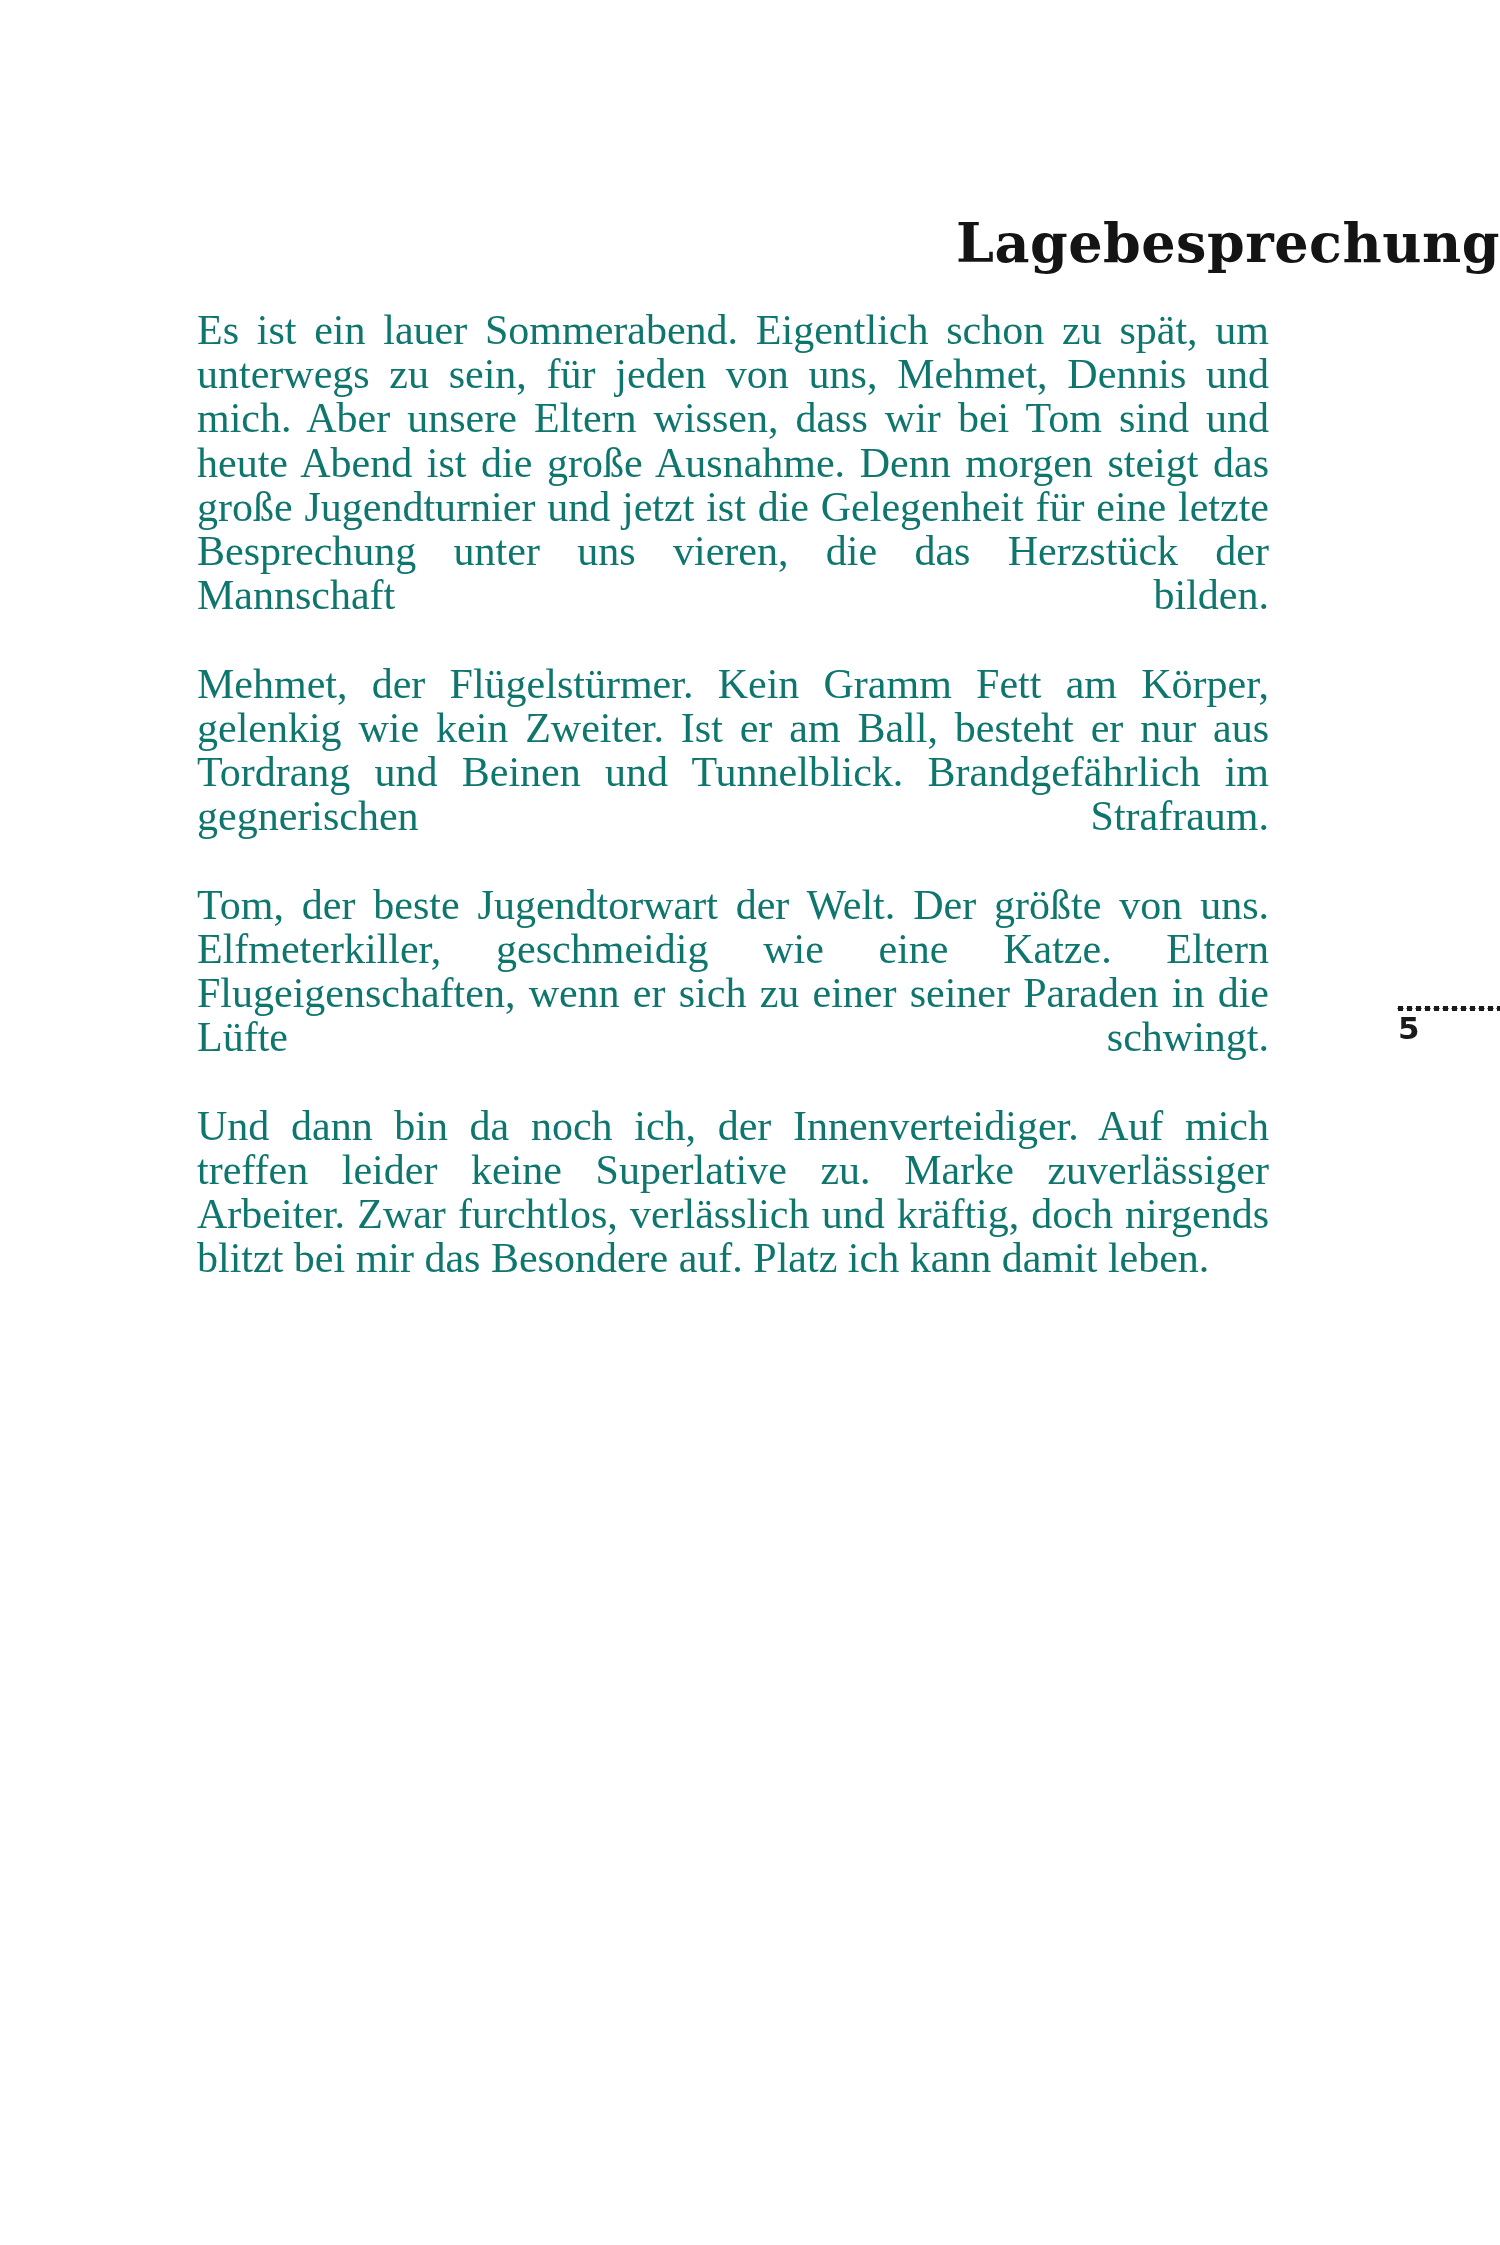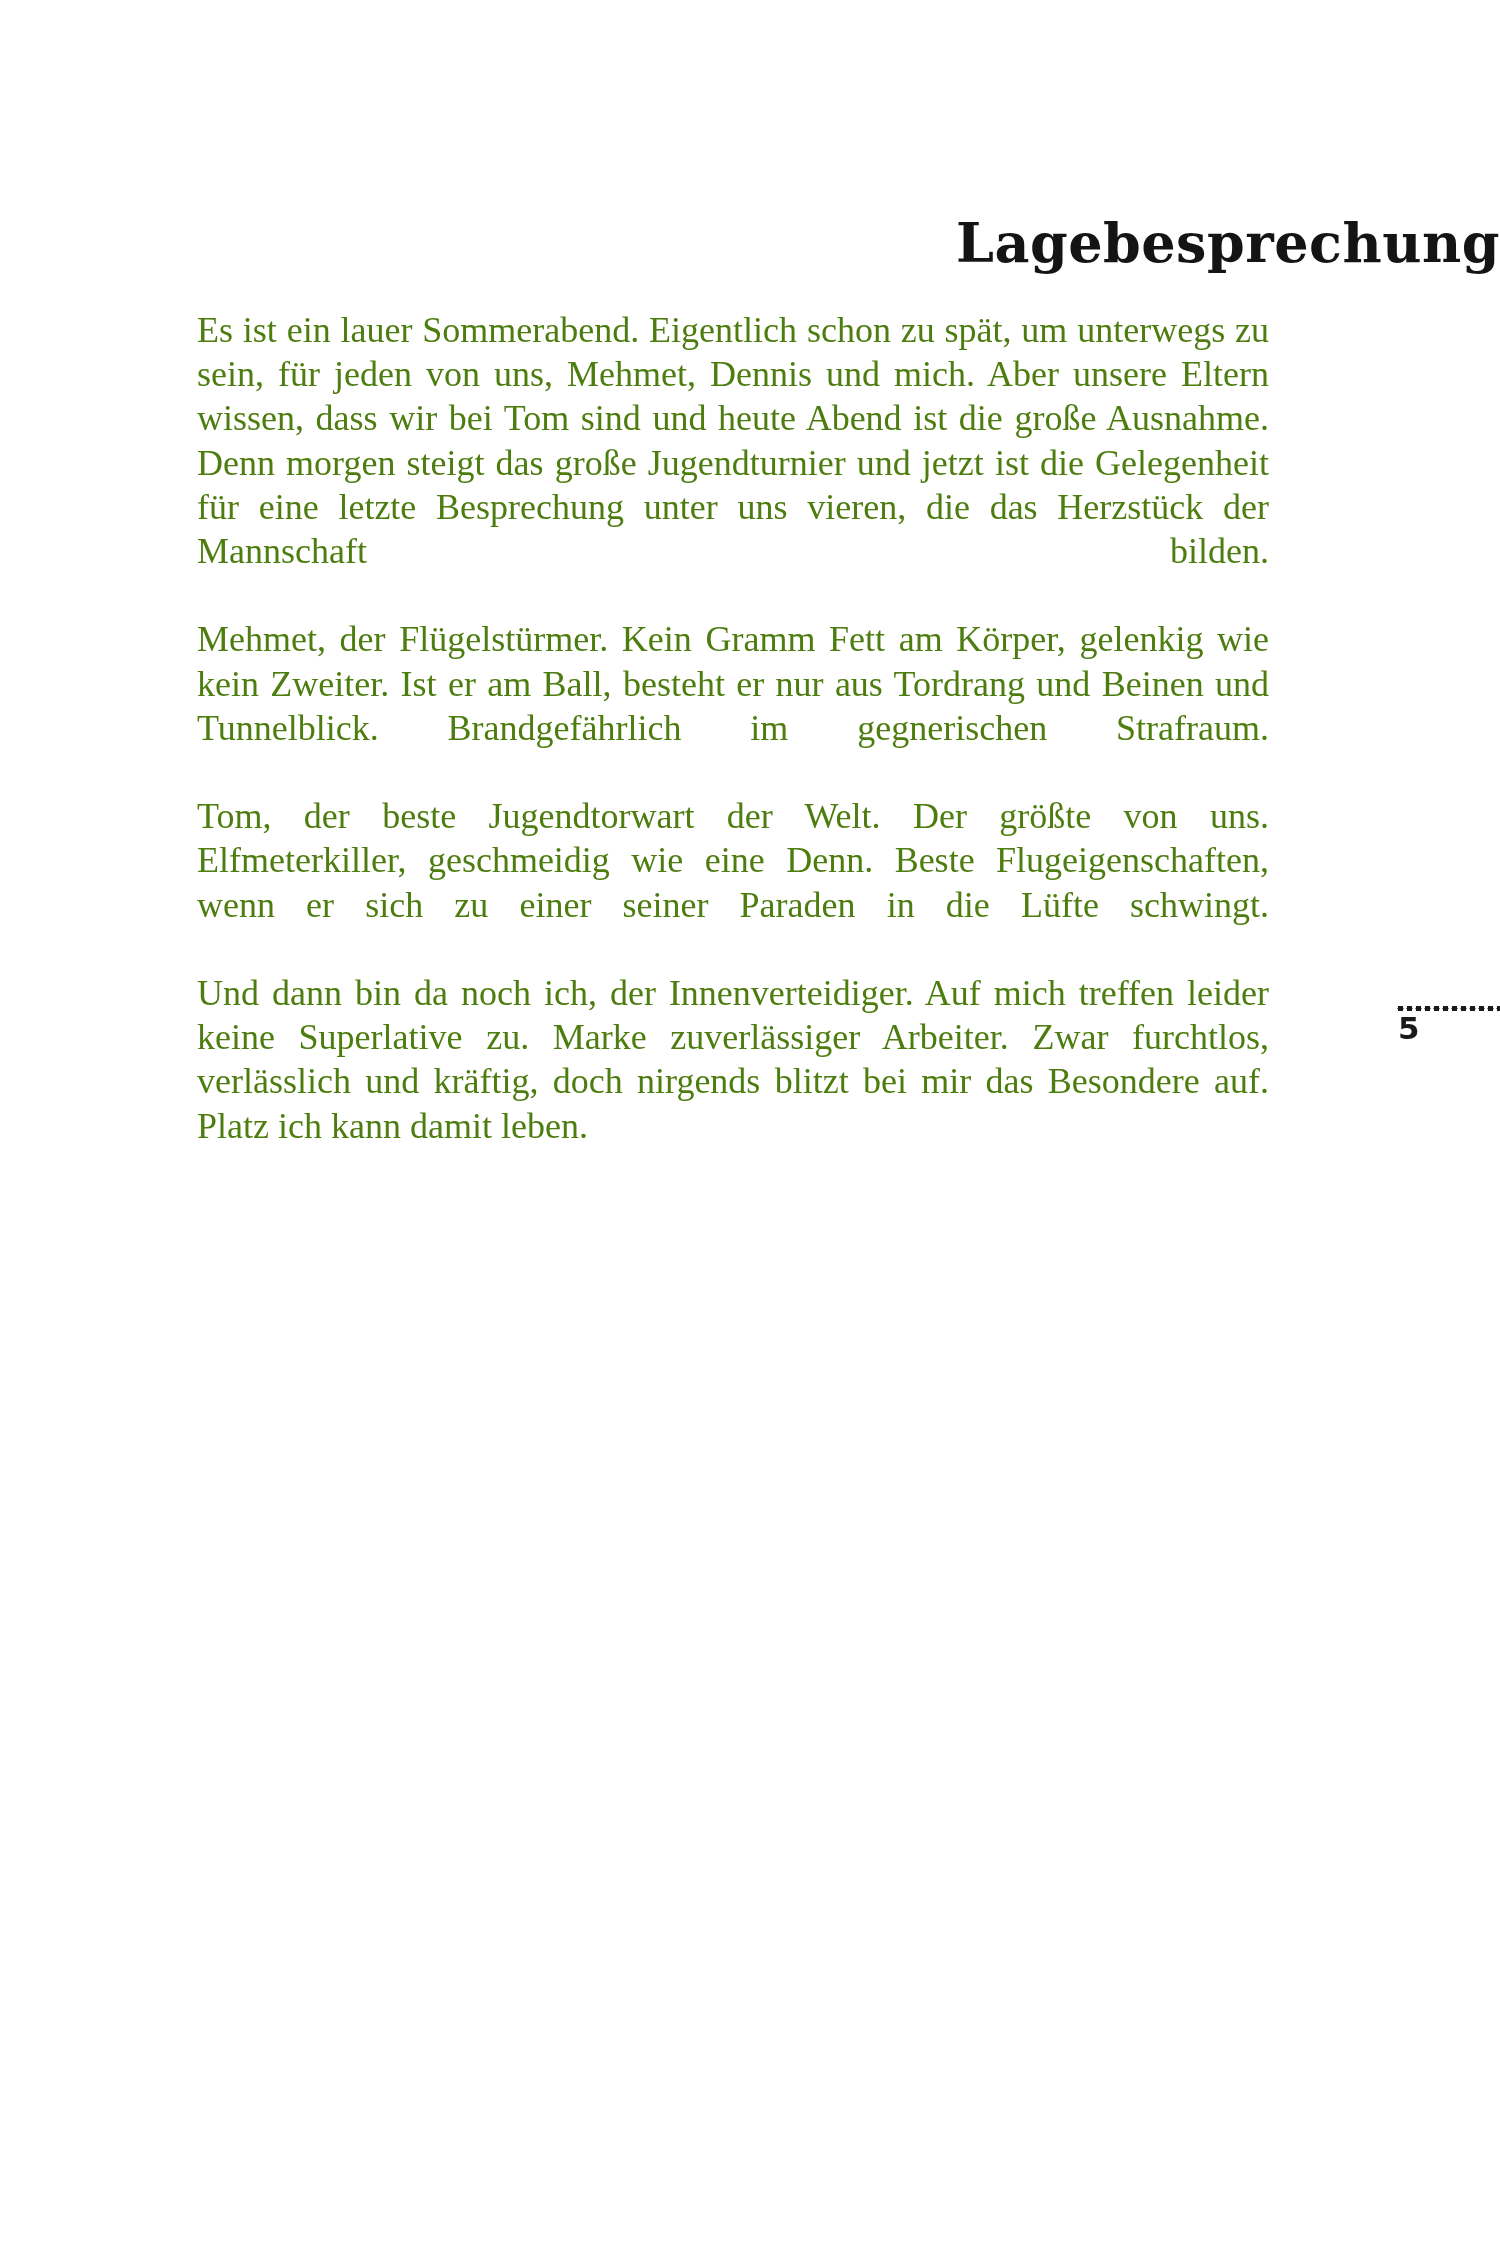--- a/index.html
+++ b/index.html
@@ -40,25 +40,25 @@
   
   .text-column {
     position: absolute;
     left: 197px;
     top: 308px;
     width: 1072px;
   }
 
   .para {
     margin: 0;
-    font-size: 36px;
+    font-size: 42px;
     line-height: 44.2px;
     text-align: justify;
     text-justify: inter-word;
-    color: #4d7c0f;
+    color: #0f766e;
     font-family: "Liberation Serif", "DejaVu Serif", serif;
     -webkit-font-smoothing: antialiased;
     hyphens: none;
   }
   
   .para::after {
     content: "";
     display: inline-block;
     width: 100%;
   }
@@ -97,21 +97,21 @@
 </head>
 <body>
 
 <div class="page">
 
   <h1 class="chapter-title">Lagebesprechung</h1>
 
   <div class="text-column">
     <p class="para">Es ist ein lauer Sommerabend. Eigentlich schon zu spät, um unterwegs zu sein, für jeden von uns, Mehmet, Dennis und mich. Aber unsere Eltern wissen, dass wir bei Tom sind und heute Abend ist die große Ausnahme. Denn morgen steigt das große Jugendturnier und jetzt ist die Gelegenheit für eine letzte Besprechung unter uns vieren, die das Herzstück der Mannschaft bilden.</p>
     <p class="para">Mehmet, der Flügelstürmer. Kein Gramm Fett am Körper, gelenkig wie kein Zweiter. Ist er am Ball, besteht er nur aus Tordrang und Beinen und Tunnelblick. Brandgefährlich im gegnerischen Strafraum.</p>
-    <p class="para">Tom, der beste Jugendtorwart der Welt. Der größte von uns. Elfmeterkiller, geschmeidig wie eine Denn. Beste Flugeigenschaften, wenn er sich zu einer seiner Paraden in die Lüfte schwingt.</p>
+    <p class="para">Tom, der beste Jugendtorwart der Welt. Der größte von uns. Elfmeterkiller, geschmeidig wie eine Katze. Eltern Flugeigenschaften, wenn er sich zu einer seiner Paraden in die Lüfte schwingt.</p>
     <p class="para no-stretch">Und dann bin da noch ich, der Innenverteidiger. Auf mich treffen leider keine Superlative zu. Marke zuverlässiger Arbeiter. Zwar furchtlos, verlässlich und kräftig, doch nirgends blitzt bei mir das Besondere auf. Platz ich kann damit leben.</p>
   </div>
 
   <div class="page-marker">
     <div class="dotted-rule"></div>
     <div class="page-number">5</div>
   </div>
 
 </div>
 

